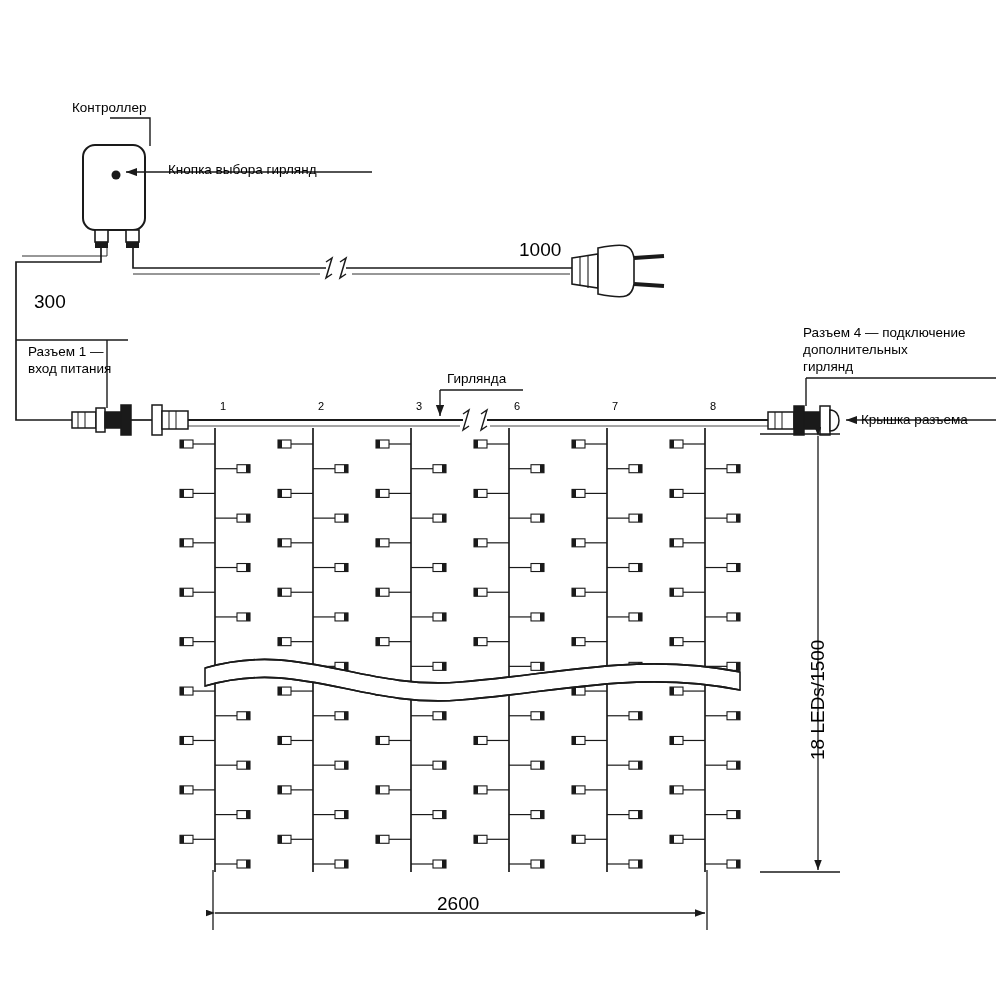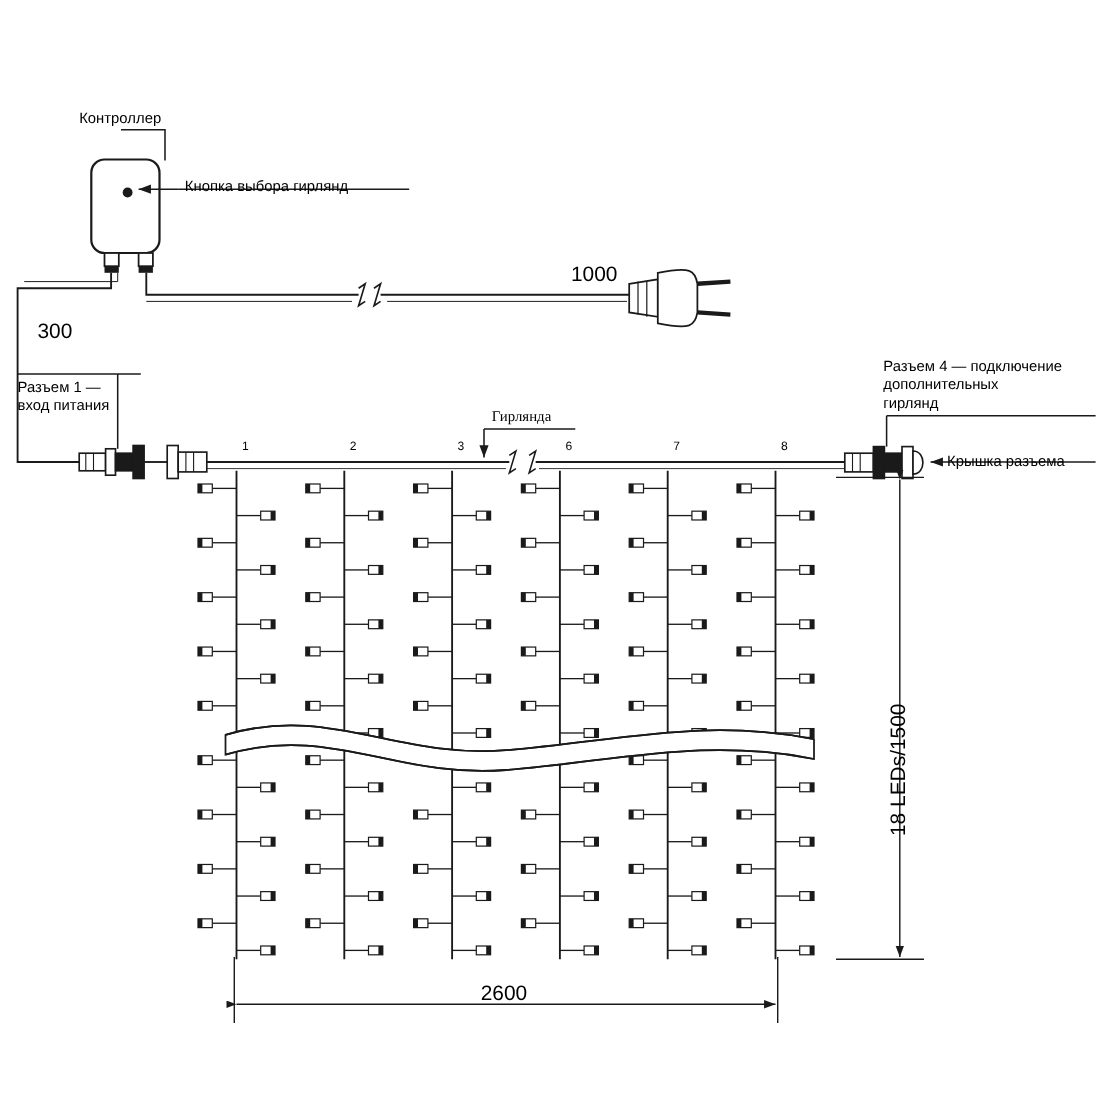--- a/index.html
+++ b/index.html
@@ -475,27 +475,27 @@
       <line x1="760" y1="434" x2="840" y2="434"></line>
       <line x1="760" y1="872" x2="840" y2="872"></line>
       <line x1="818" y1="436" x2="818" y2="870" marker-start="url(#arrS)" marker-end="url(#arr)"></line>
     </g>
   </svg>
 
   <div class="lbl t13" style="left:72px;top:100px;">Контроллер</div>
   <div class="lbl t13" style="left:168px;top:162px;">Кнопка выбора гирлянд</div>
   <div class="lbl t19" style="left:519px;top:238px;">1000</div>
   <div class="lbl t19" style="left:34px;top:290px;text-align:right;">300</div>
-  <div class="lbl t13" style="left:16px;top:344px;">Разъем 1 —
+  <div class="lbl t13" style="left:16px;top:344px;padding-left:12px;">Разъем 1 —
 вход питания</div>
   <div class="lbl t13" style="left:803px;top:325px;">Разъем 4 — подключение
 дополнительных
 гирлянд</div>
   <div class="lbl t13" style="left:861px;top:412px;">Крышка разъема</div>
-  <div class="lbl t13" style="left:447px;top:371px;font-family:Liberation Serif, serif;">Гирлянда</div>
+  <div class="lbl t13" style="left:447px;top:371px;">Гирлянда</div>
   <div class="lbl t19" style="left:437px;top:892px;">2600</div>
   <div class="lbl t19 rot" style="left:806px;top:760px;transform:rotate(-90deg);">18 LEDs/1500</div>
 
   <div id="strandnums">
       <div class="lbl t11" style="left: 220px; top: 400px;">1</div>
       <div class="lbl t11" style="left: 318px; top: 400px;">2</div>
       <div class="lbl t11" style="left: 416px; top: 400px;">3</div>
       <div class="lbl t11" style="left: 514px; top: 400px;">6</div>
       <div class="lbl t11" style="left: 612px; top: 400px;">7</div>
       <div class="lbl t11" style="left: 710px; top: 400px;">8</div>

